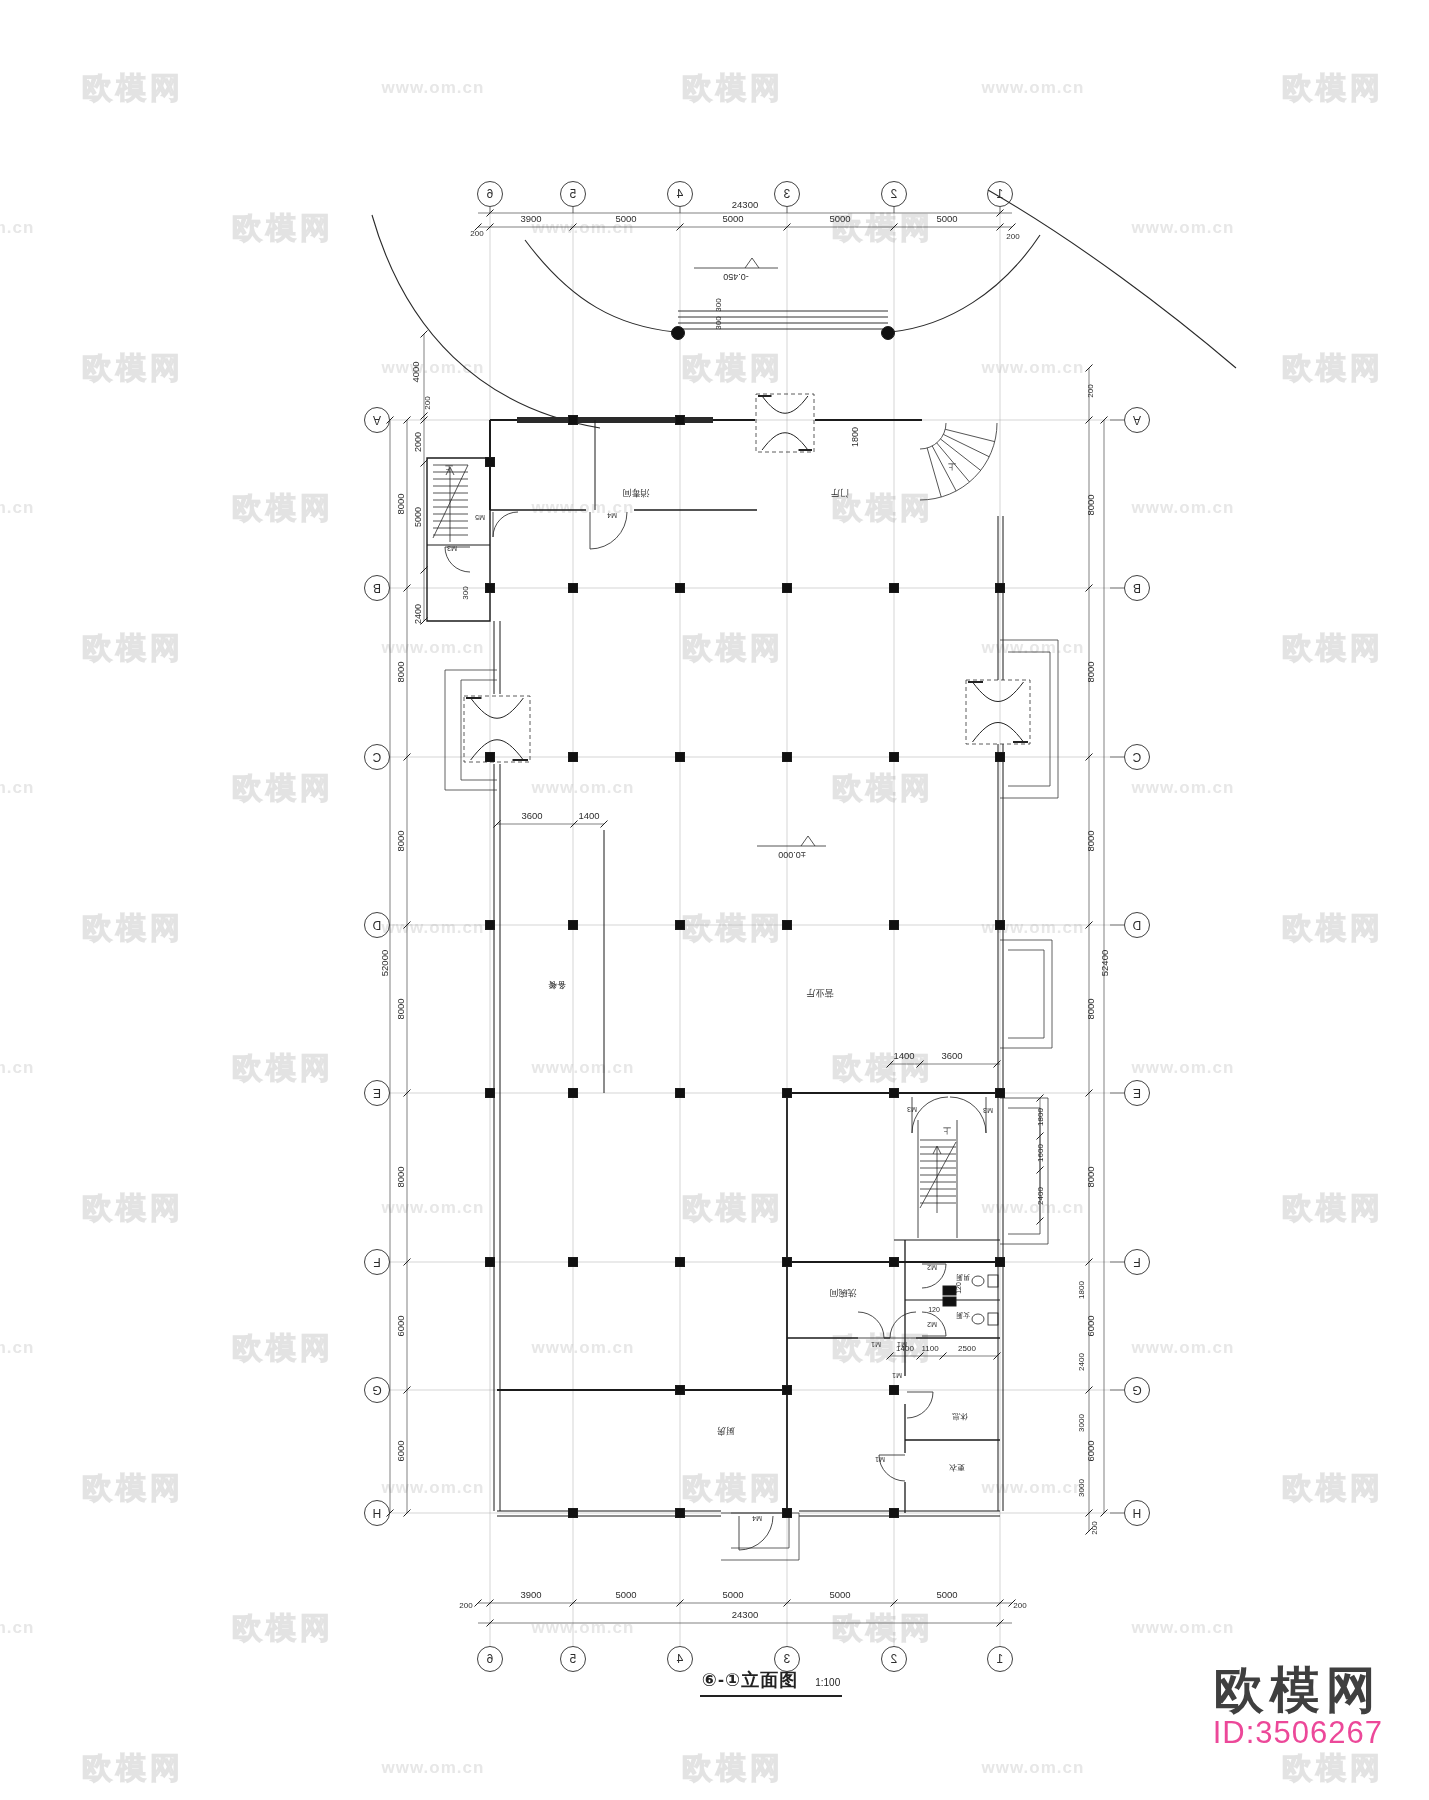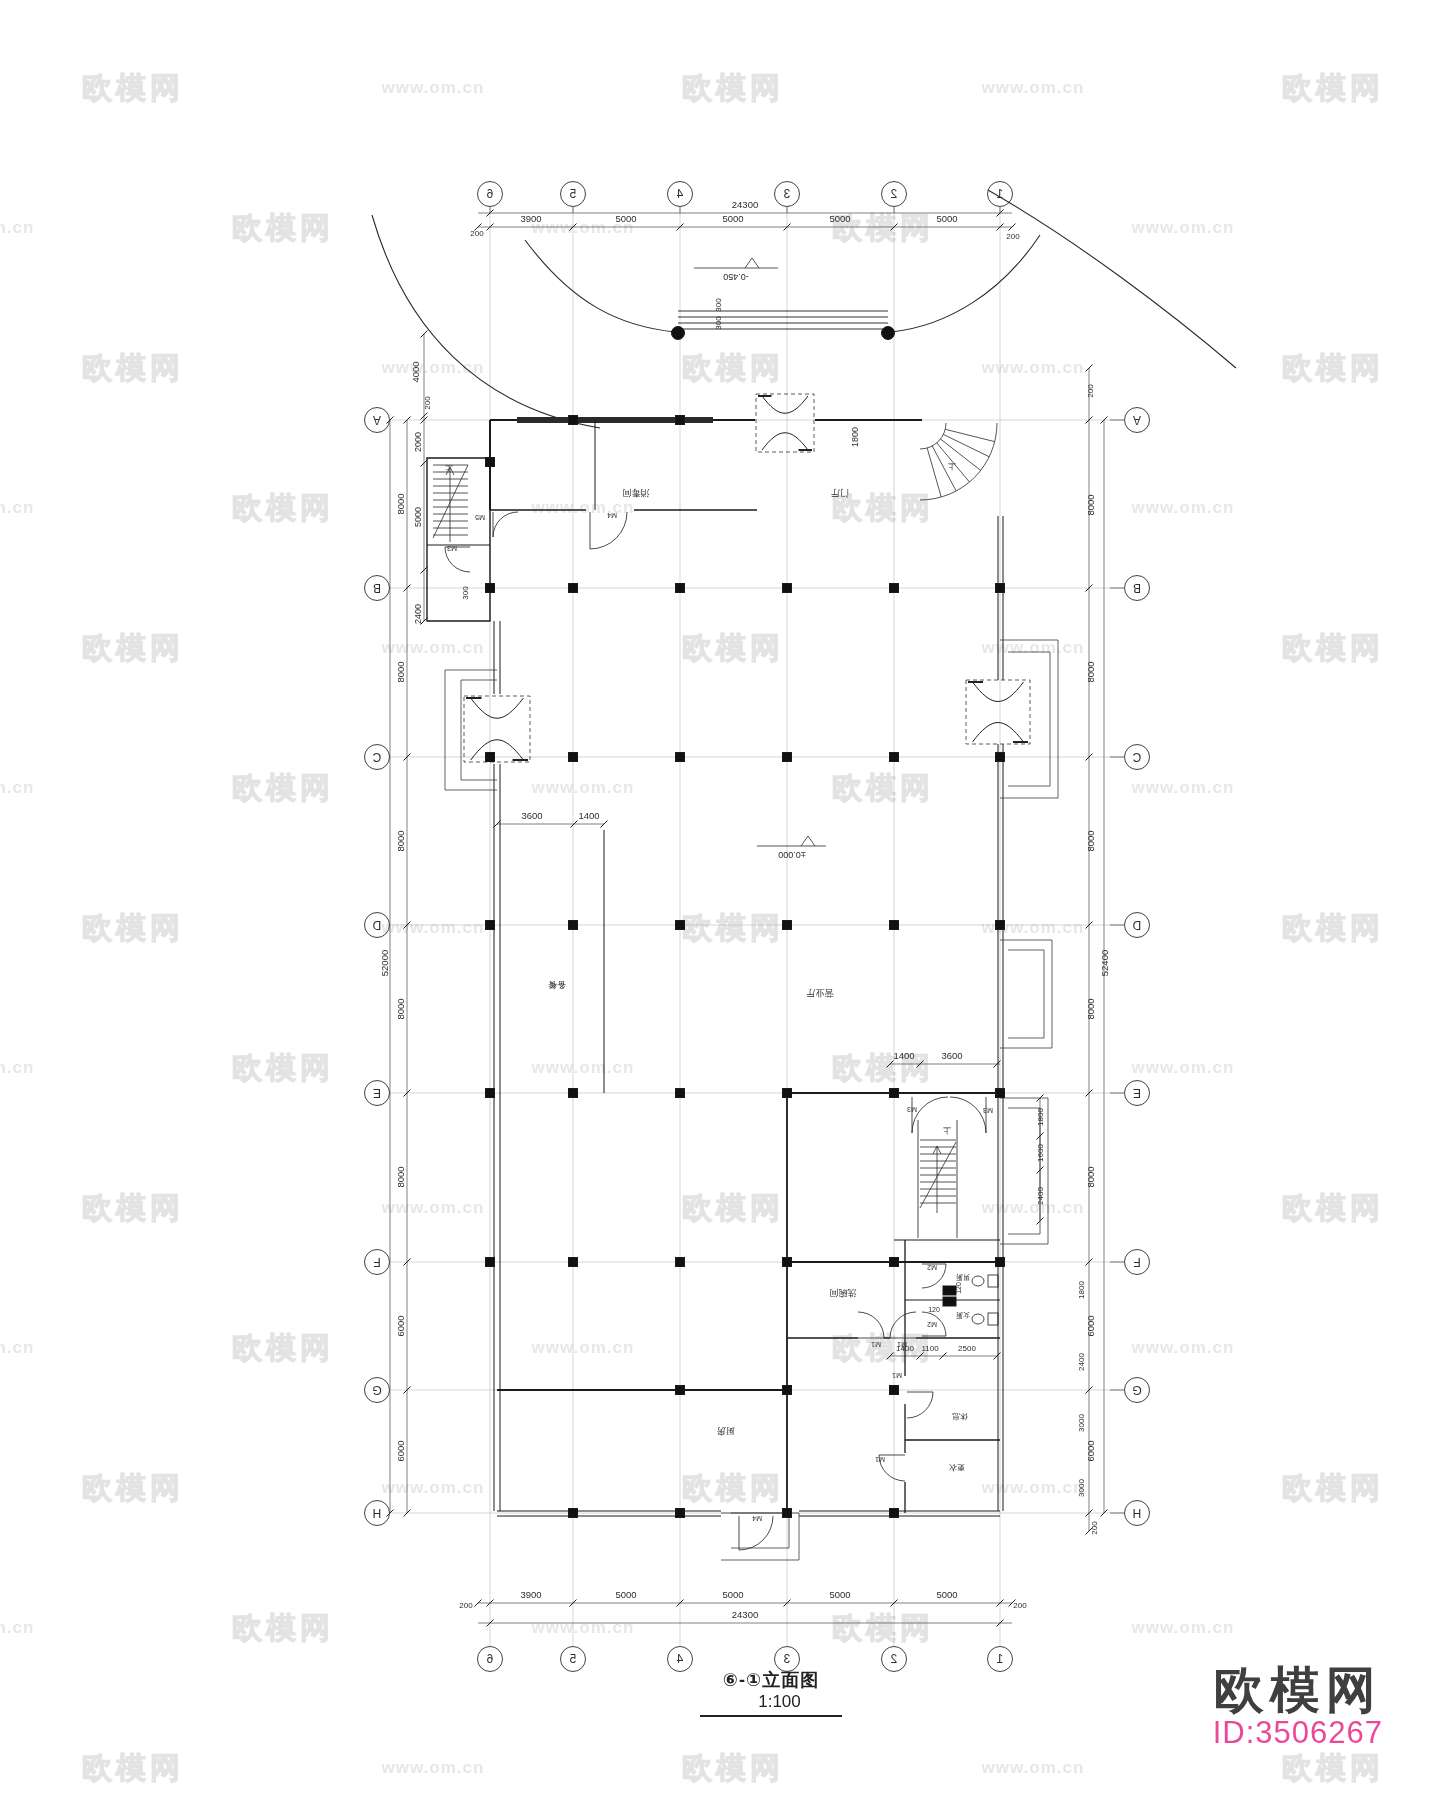--- a/index.html
+++ b/index.html
@@ -9,21 +9,21 @@
   .wm{position:absolute;white-space:nowrap;font-weight:bold;transform:translate(-50%,-50%);}
   .wm-brand{font-size:30px;letter-spacing:4px;color:#f6f6f6;-webkit-text-stroke:1.2px #e3e3e3;}
   .wm-url{font-size:17px;color:#e7e7e7;letter-spacing:1px;}
   #cad{position:absolute;left:0;top:0;}
   #logo{position:absolute;right:46px;top:1664px;text-align:center;line-height:1.05;}
   #logo .brand{font-size:50px;font-weight:bold;color:#3f3f3f;letter-spacing:6px;}
   #logo .mid{font-size:31px;color:#ec4899;letter-spacing:1px;}
   #titleblock{position:absolute;left:700px;top:1668px;width:142px;text-align:center;
               border-bottom:2px solid #222;padding-bottom:3px;color:#222;}
   #titleblock .t{font-size:18px;font-weight:bold;letter-spacing:1px;}
-  #titleblock .sc{font-size:17px;margin-left:17px;}
+  #titleblock .sc{font-size:10px;margin-left:17px;}
   svg text{fill:#2c2c2c;}
 </style>
 </head>
 <body>
 
 <div id="stage">
   <div id="wm-layer">
       <div class="wm wm-brand" style="left: 133px; top: 88px;">欧模网</div>
       <div class="wm wm-url" style="left: 433px; top: 88px;">www.om.cn</div>
       <div class="wm wm-brand" style="left: 733px; top: 88px;">欧模网</div>

